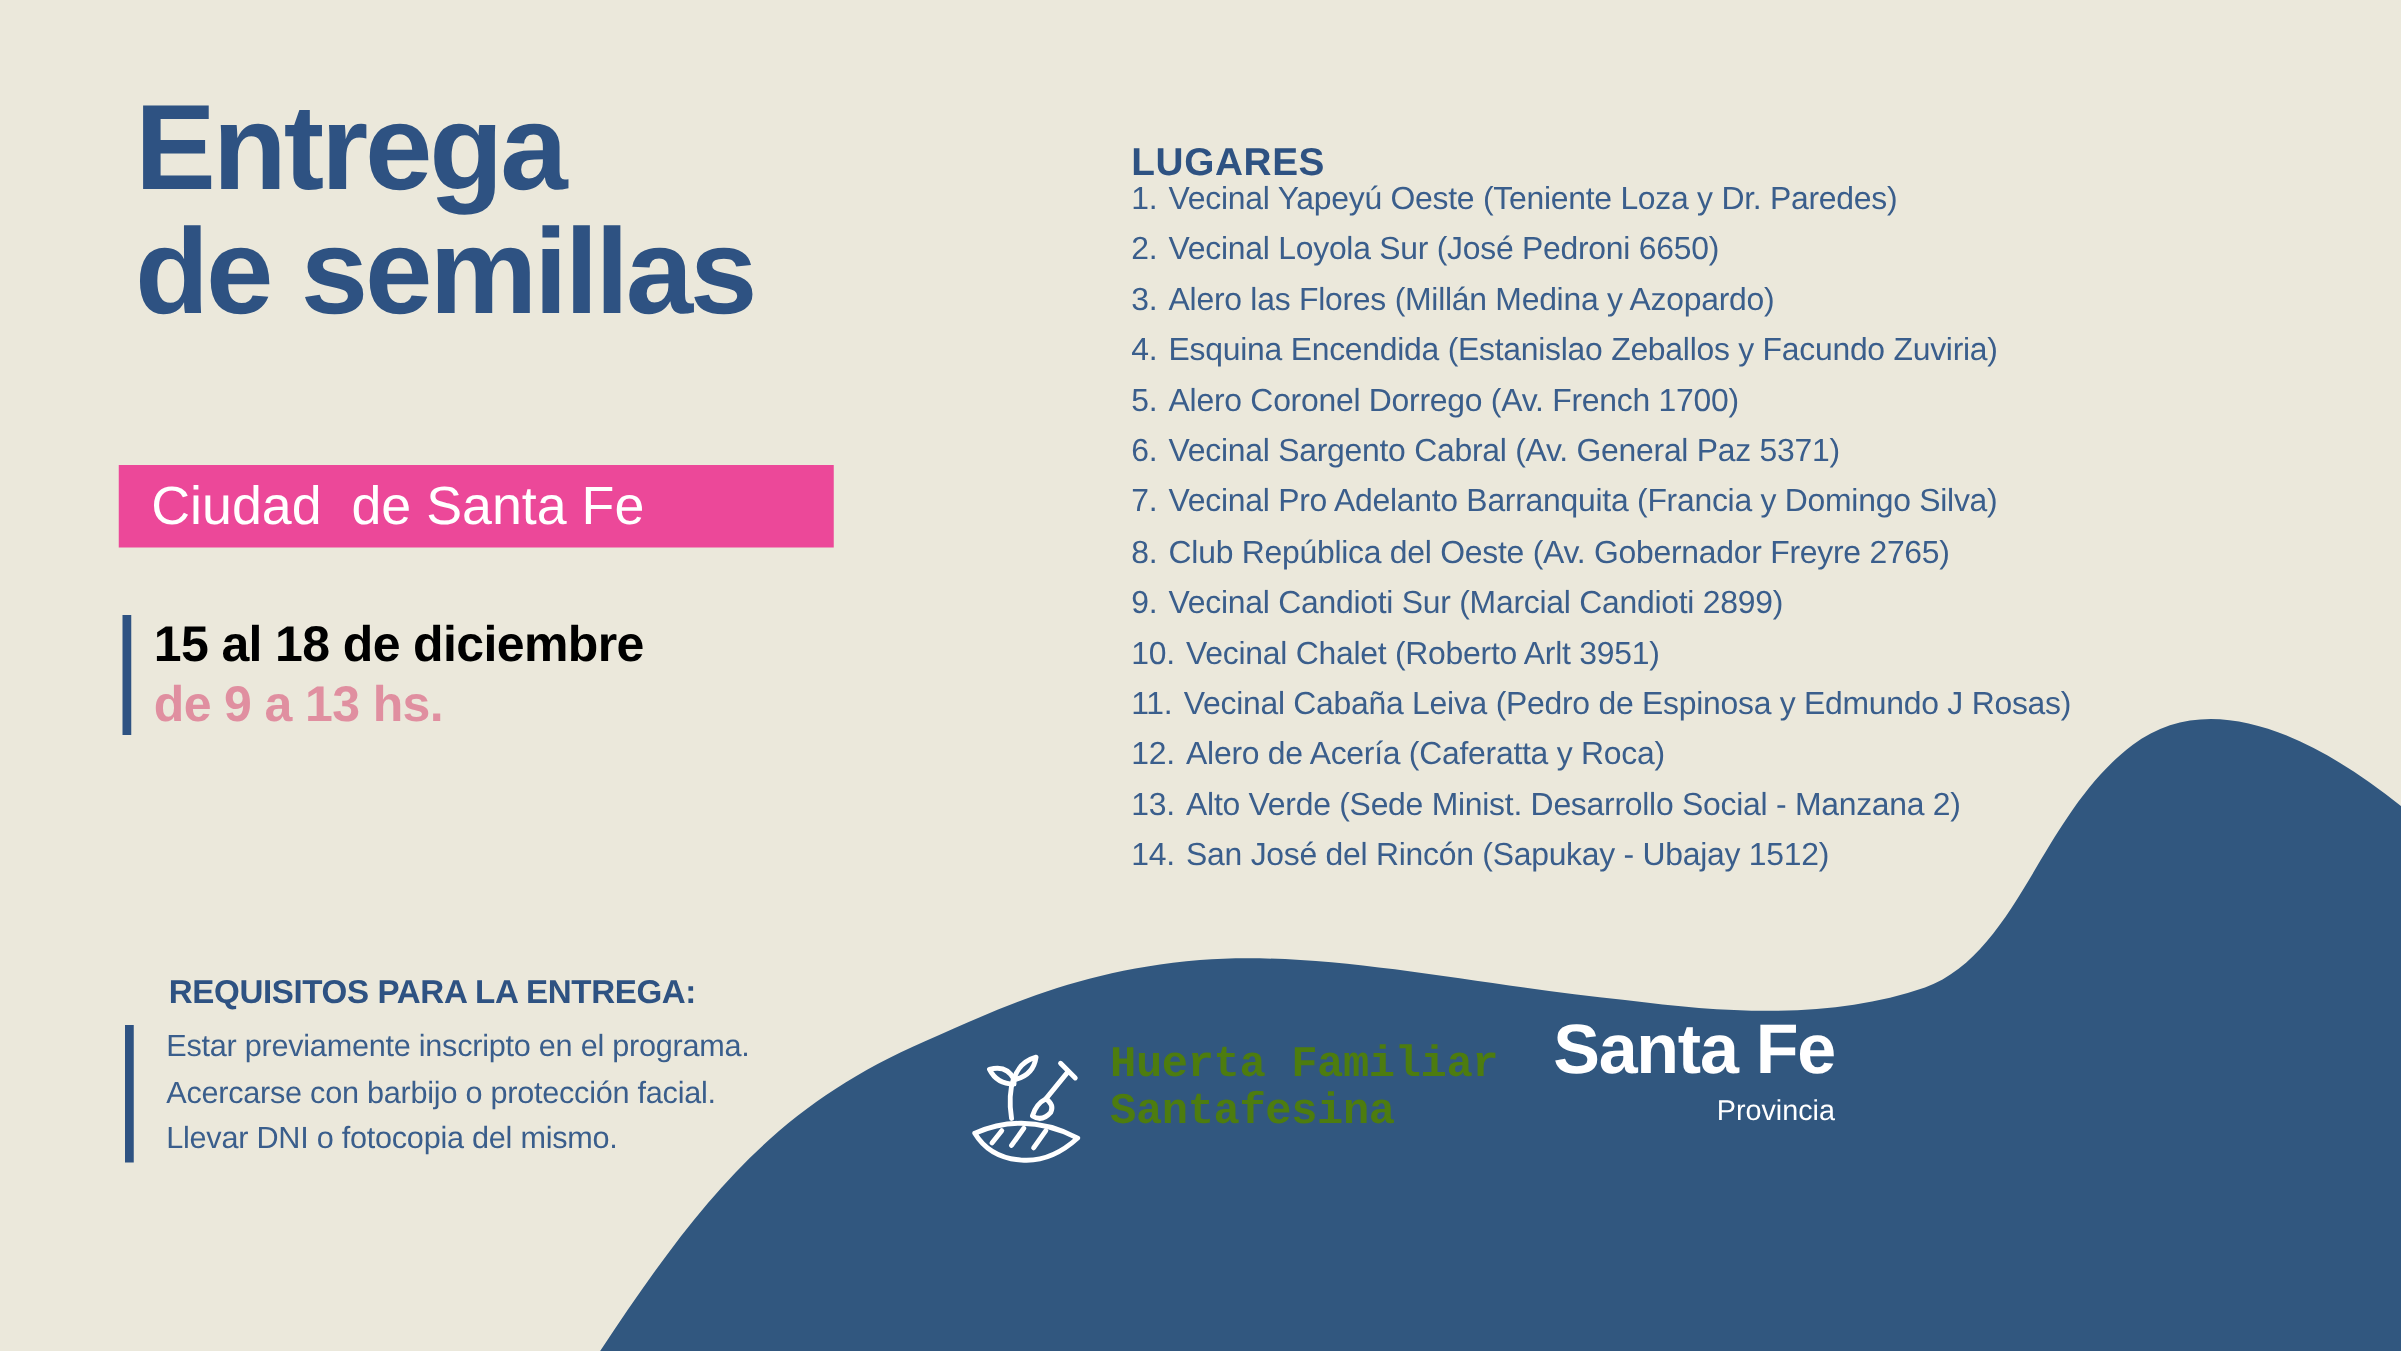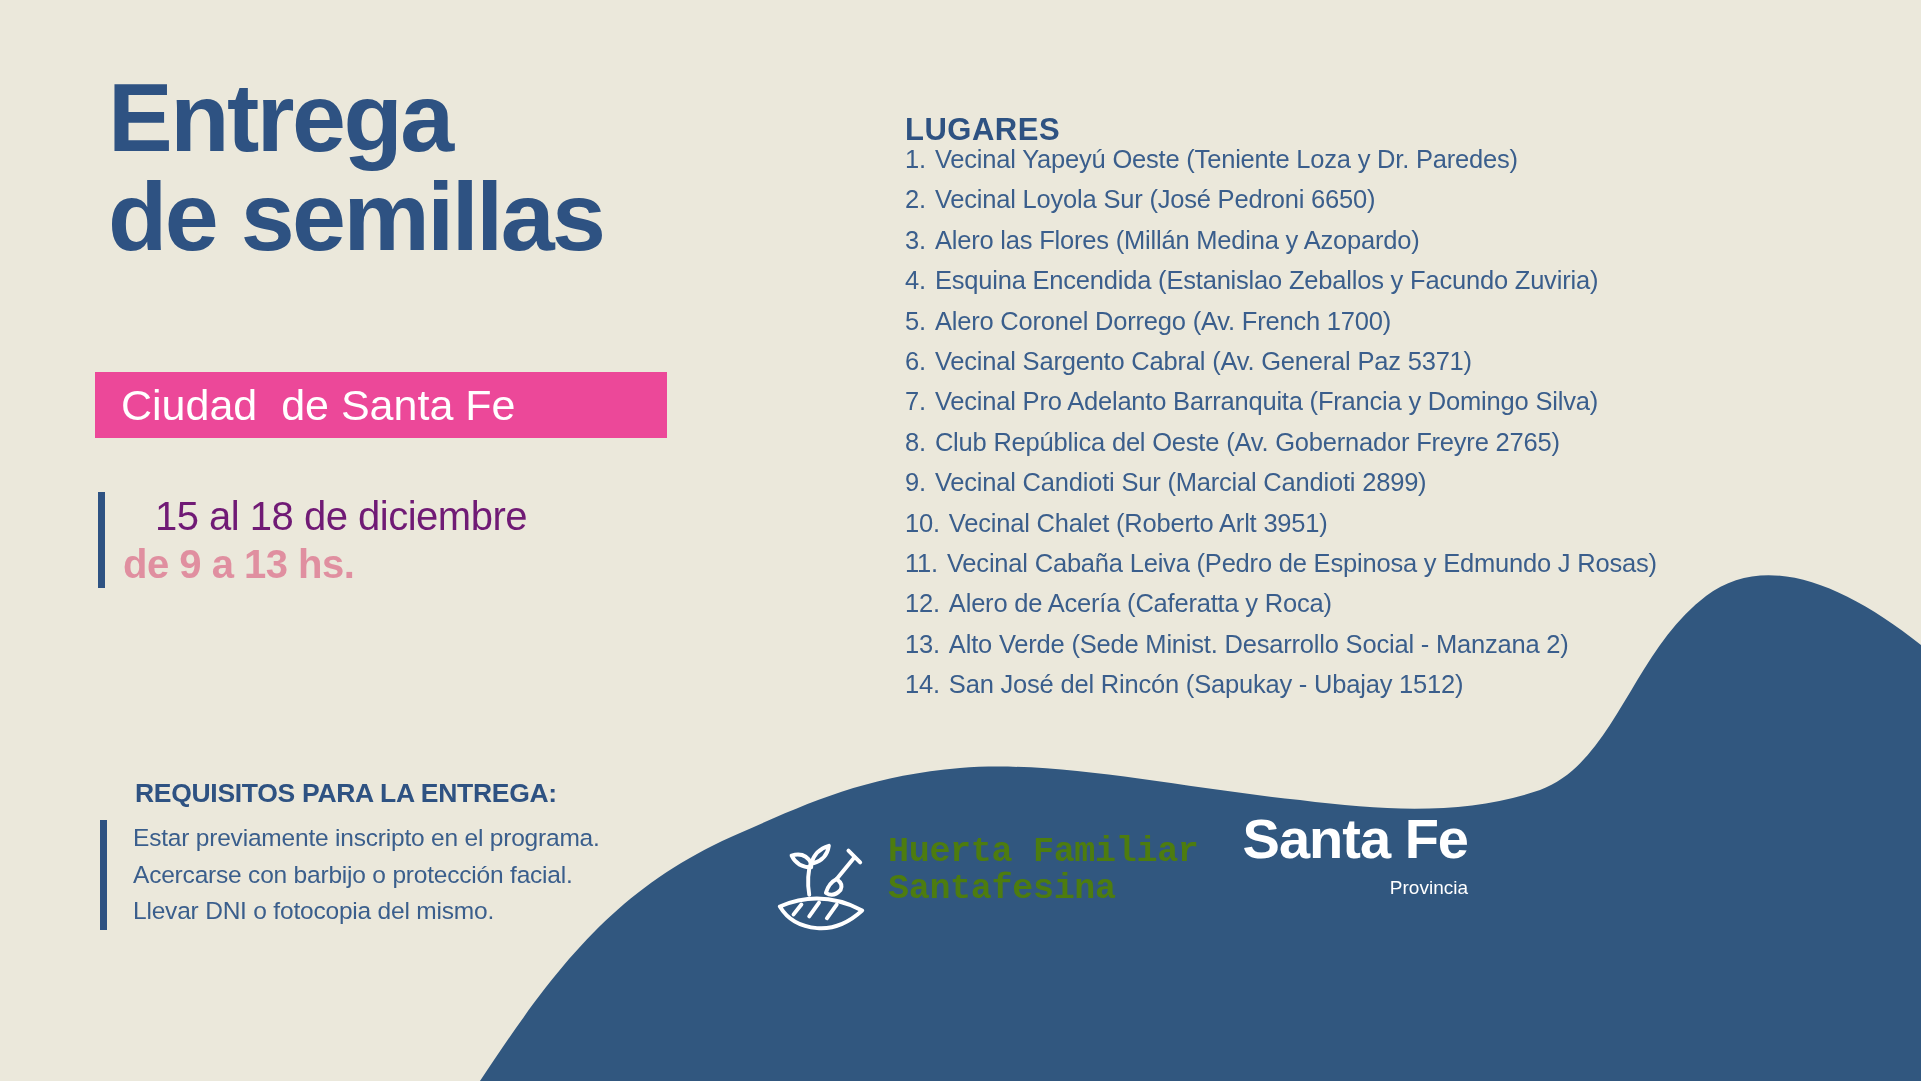--- a/index.html
+++ b/index.html
@@ -23,21 +23,21 @@
     background:#ec4899;color:#FFFFFF;
     font-size:43px;line-height:66px;
     padding-left:26px;box-sizing:border-box;
     white-space:pre;font-weight:400;
   }
   .schedule{
     position:absolute;left:98px;top:492px;
     display:flex;align-items:stretch;
   }
   .schedule .bar{width:7px;background:#2E5282;margin-right:18px;}
-  .schedule .d1{font-size:40px;font-weight:400;color:#701a75;line-height:48px;letter-spacing:-0.5px;margin-left:32px;}
+  .schedule .d1{font-size:40px;font-weight:700;color:#000000;line-height:48px;letter-spacing:-0.5px;}
   .schedule .d2{font-size:40px;font-weight:700;color:#E08FA0;line-height:48px;letter-spacing:-0.5px;}
   .req-head{
     position:absolute;left:135px;top:778px;
     font-size:26.5px;font-weight:800;color:#2E5282;letter-spacing:-0.3px;
   }
   .reqs{
     position:absolute;left:100px;top:820px;
     display:flex;align-items:stretch;
   }
   .reqs .bar{width:7px;background:#2E5282;margin-right:26px;}
@@ -64,21 +64,21 @@
     position:absolute;left:772px;top:834px;
     display:flex;align-items:flex-start;color:#4d7c0f;font-family:Liberation Mono, monospace;
   }
   .huerta-icon{width:98px;height:98px;flex:none;}
   .huerta-text{margin-left:18px;font-size:35px;font-weight:700;line-height:37px;letter-spacing:-0.3px;}
   .santafe{
     position:absolute;left:1150px;top:808px;width:318px;
     text-align:right;color:#FFFFFF;
   }
   .santafe .sf{font-size:56px;font-weight:700;letter-spacing:-1px;line-height:62px;}
-  .santafe .sfp{font-size:19px;font-weight:400;line-height:30px;margin-top:3px;}
+  .santafe .sfp{font-size:23px;font-weight:400;line-height:30px;margin-top:3px;}
 </style>
 </head>
 <body>
 
 <div class="poster">
 
   <div class="title">
     <span>Entrega</span>
     <span>de semillas</span>
   </div>

